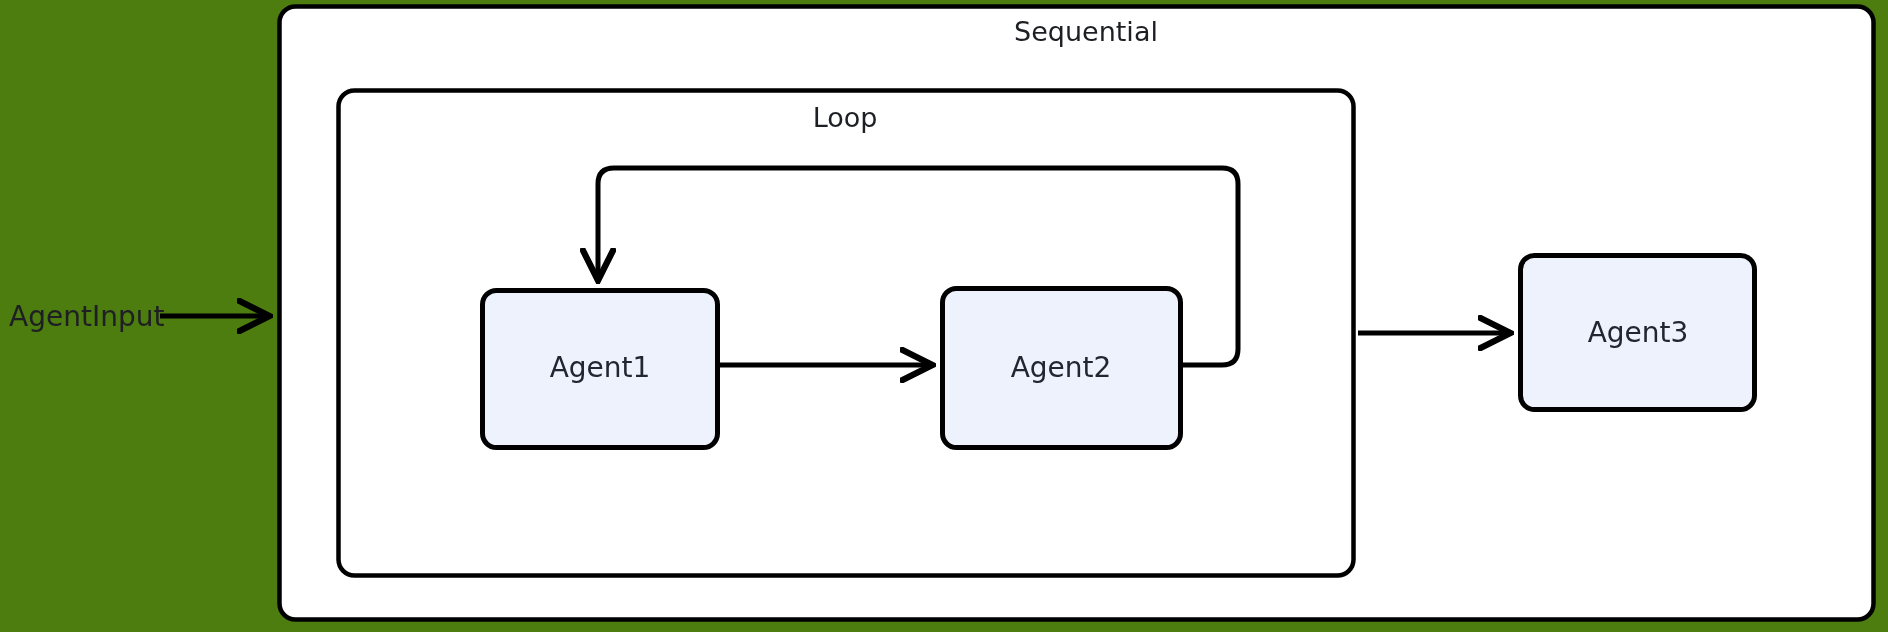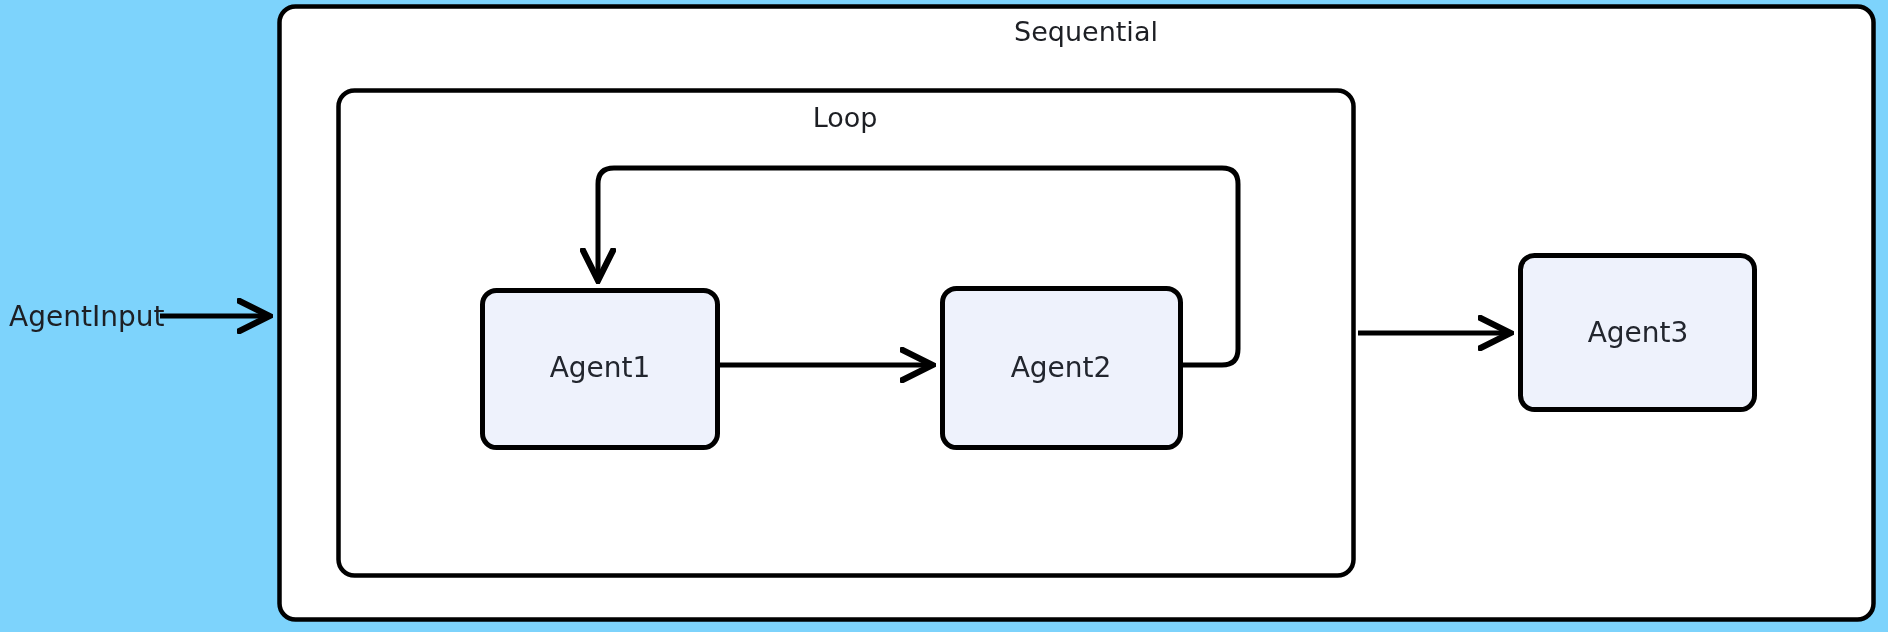--- a/index.html
+++ b/index.html
@@ -8,21 +8,21 @@
     padding: 0;
     background: #ffffff;
   }
   body {
     font-family: "DejaVu Sans", "Liberation Sans", sans-serif;
   }
   #canvas {
     position: relative;
     width: 1888px;
     height: 632px;
-    background: #7dd3fc;
+    background: #4d7c0f;
     overflow: hidden;
   }
   #diagram-svg {
     position: absolute;
     left: 0;
     top: 0;
     width: 1888px;
     height: 632px;
     display: block;
   }

